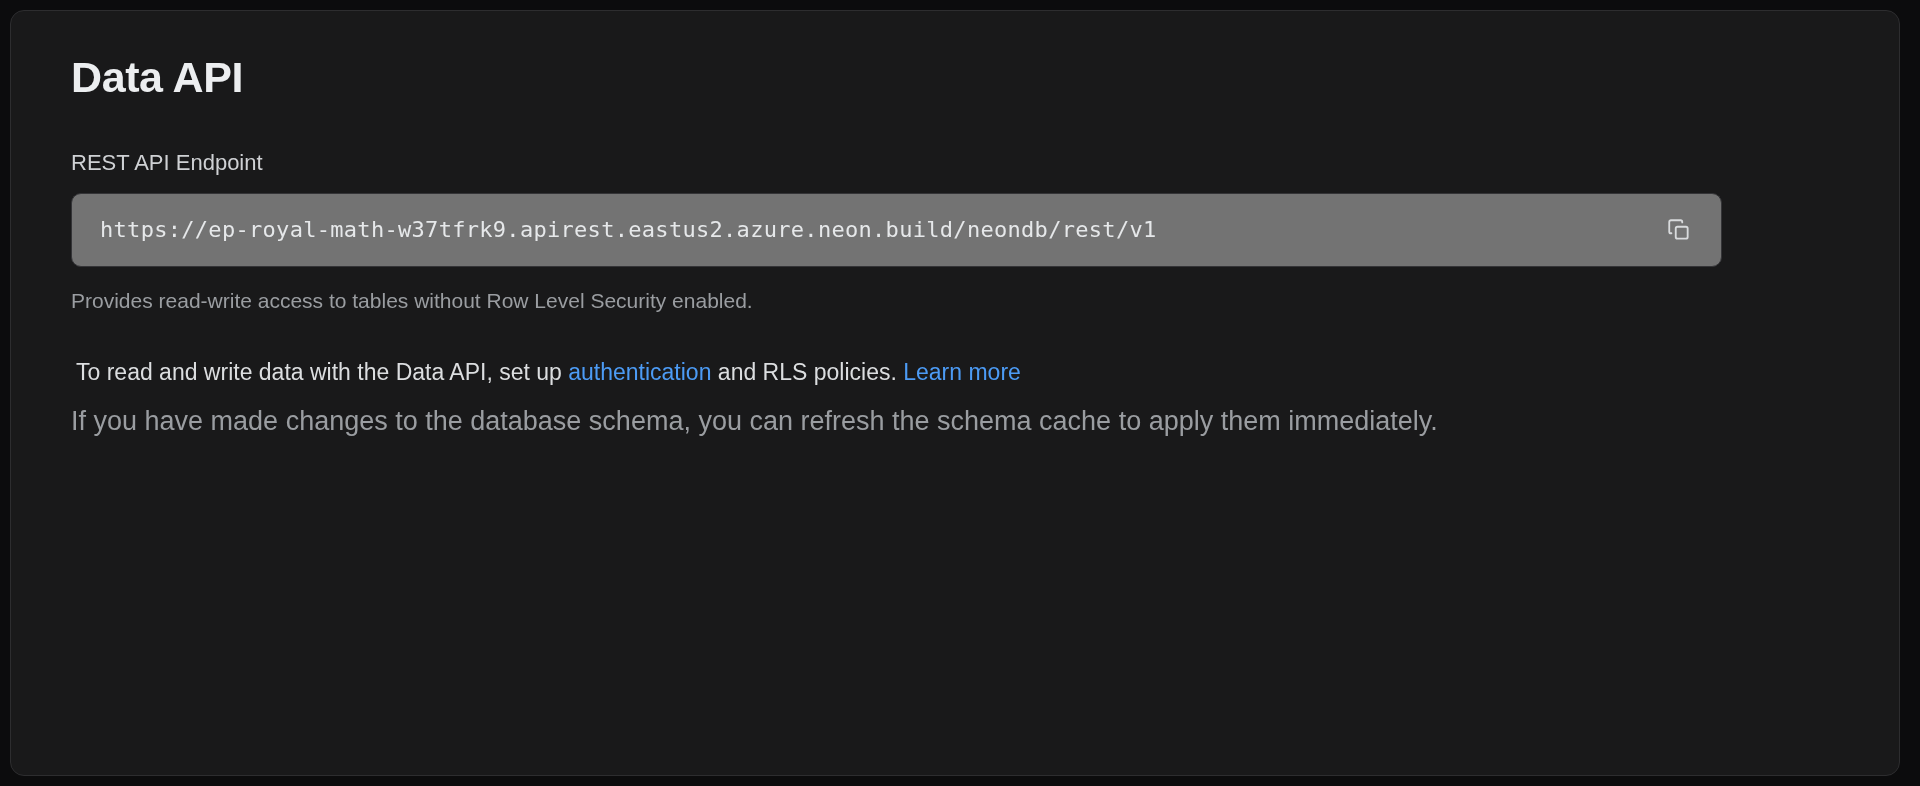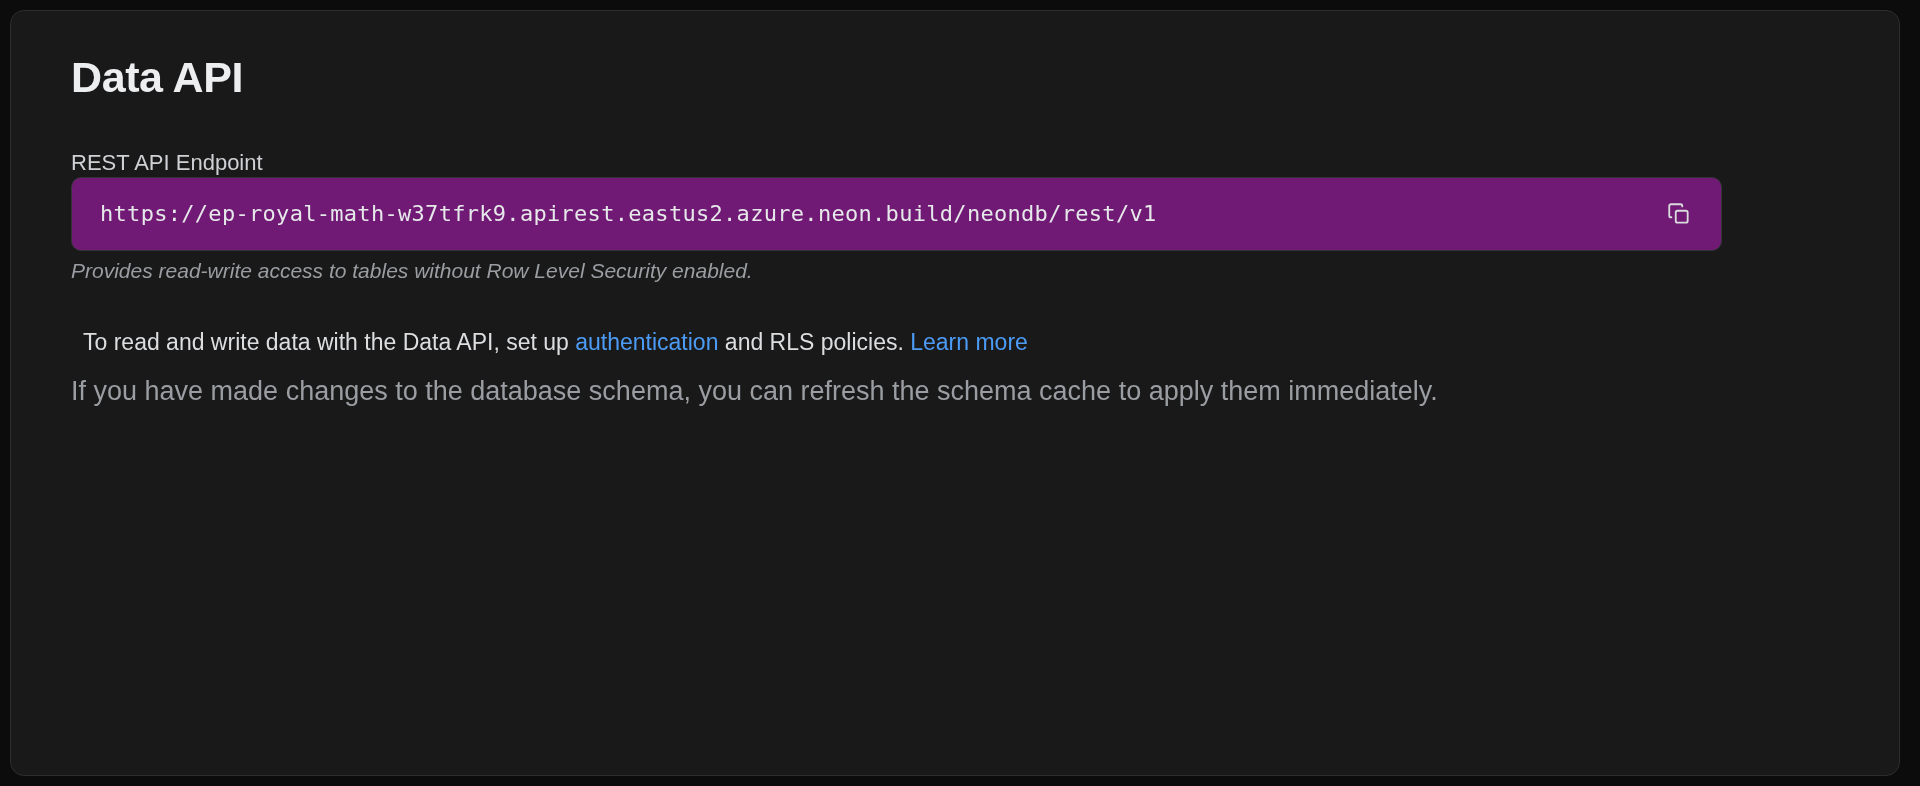--- a/index.html
+++ b/index.html
@@ -54,24 +54,25 @@
 
   .field-label {
     margin: 46px 0 0 0;
     font-size: 22px;
     line-height: 28px;
     color: #cfd1d4;
     font-weight: 400;
   }
 
   .input-row {
+    margin-top: 16px;
     box-sizing: border-box;
     width: 1651px;
     height: 74px;
-    background: #701a75;
+    background: #737373;
     border: 1px solid #343437;
     border-radius: 10px;
     display: flex;
     align-items: center;
     padding: 0 22px 0 28px;
   }
 
   .endpoint-value {
     flex: 1 1 auto;
     font-family: "DejaVu Sans Mono", "Liberation Mono", monospace;
@@ -92,30 +93,29 @@
     justify-content: center;
     background: transparent;
     border: 0;
     padding: 0;
     cursor: pointer;
     color: #d9dbdd;
   }
   .copy-btn svg { display: block; }
 
   .helper-text {
-    margin: 6px 0 0 0;
+    margin: 20px 0 0 0;
     font-size: 21px;
     line-height: 28px;
     color: #9a9da1;
     font-weight: 400;
-    font-style: italic;
   }
 
   .info-paragraph {
-    margin: 42px 0 0 12px;
+    margin: 42px 0 0 5px;
     font-size: 23px;
     line-height: 30px;
     color: #dcdee0;
     font-weight: 400;
   }
 
   .info-paragraph a {
     color: #4c9bf5;
     text-decoration: none;
     cursor: pointer;

